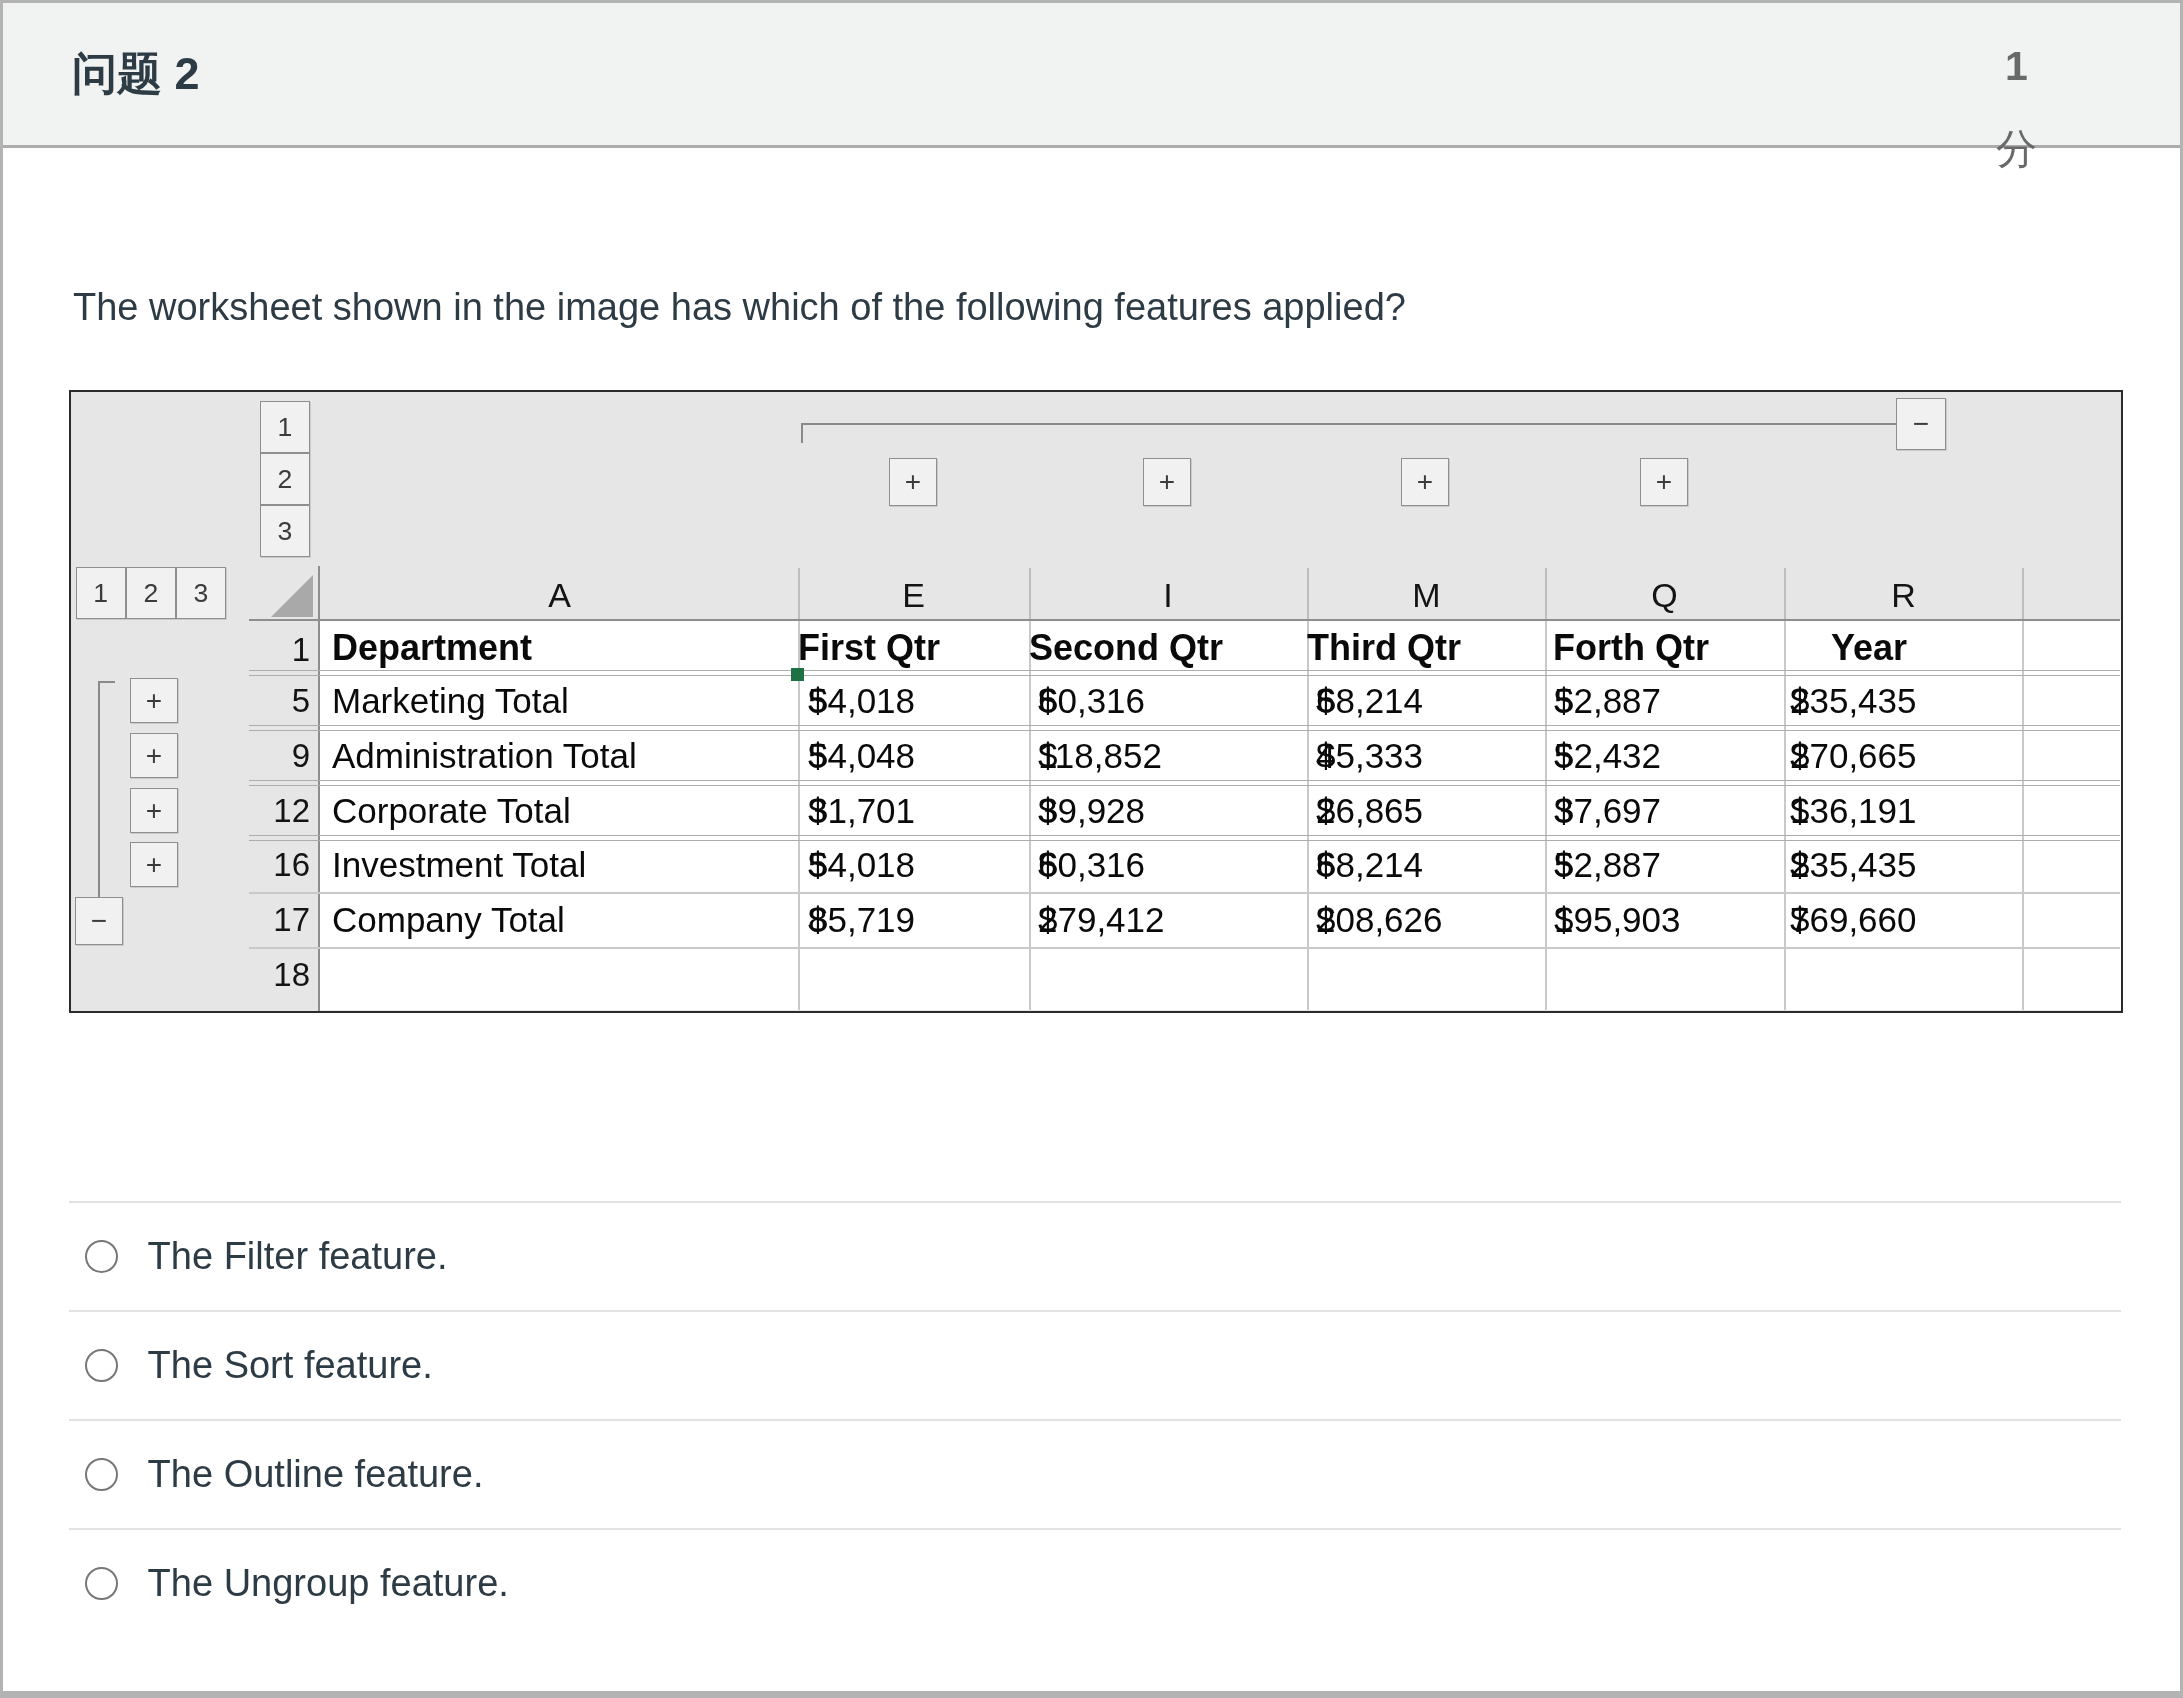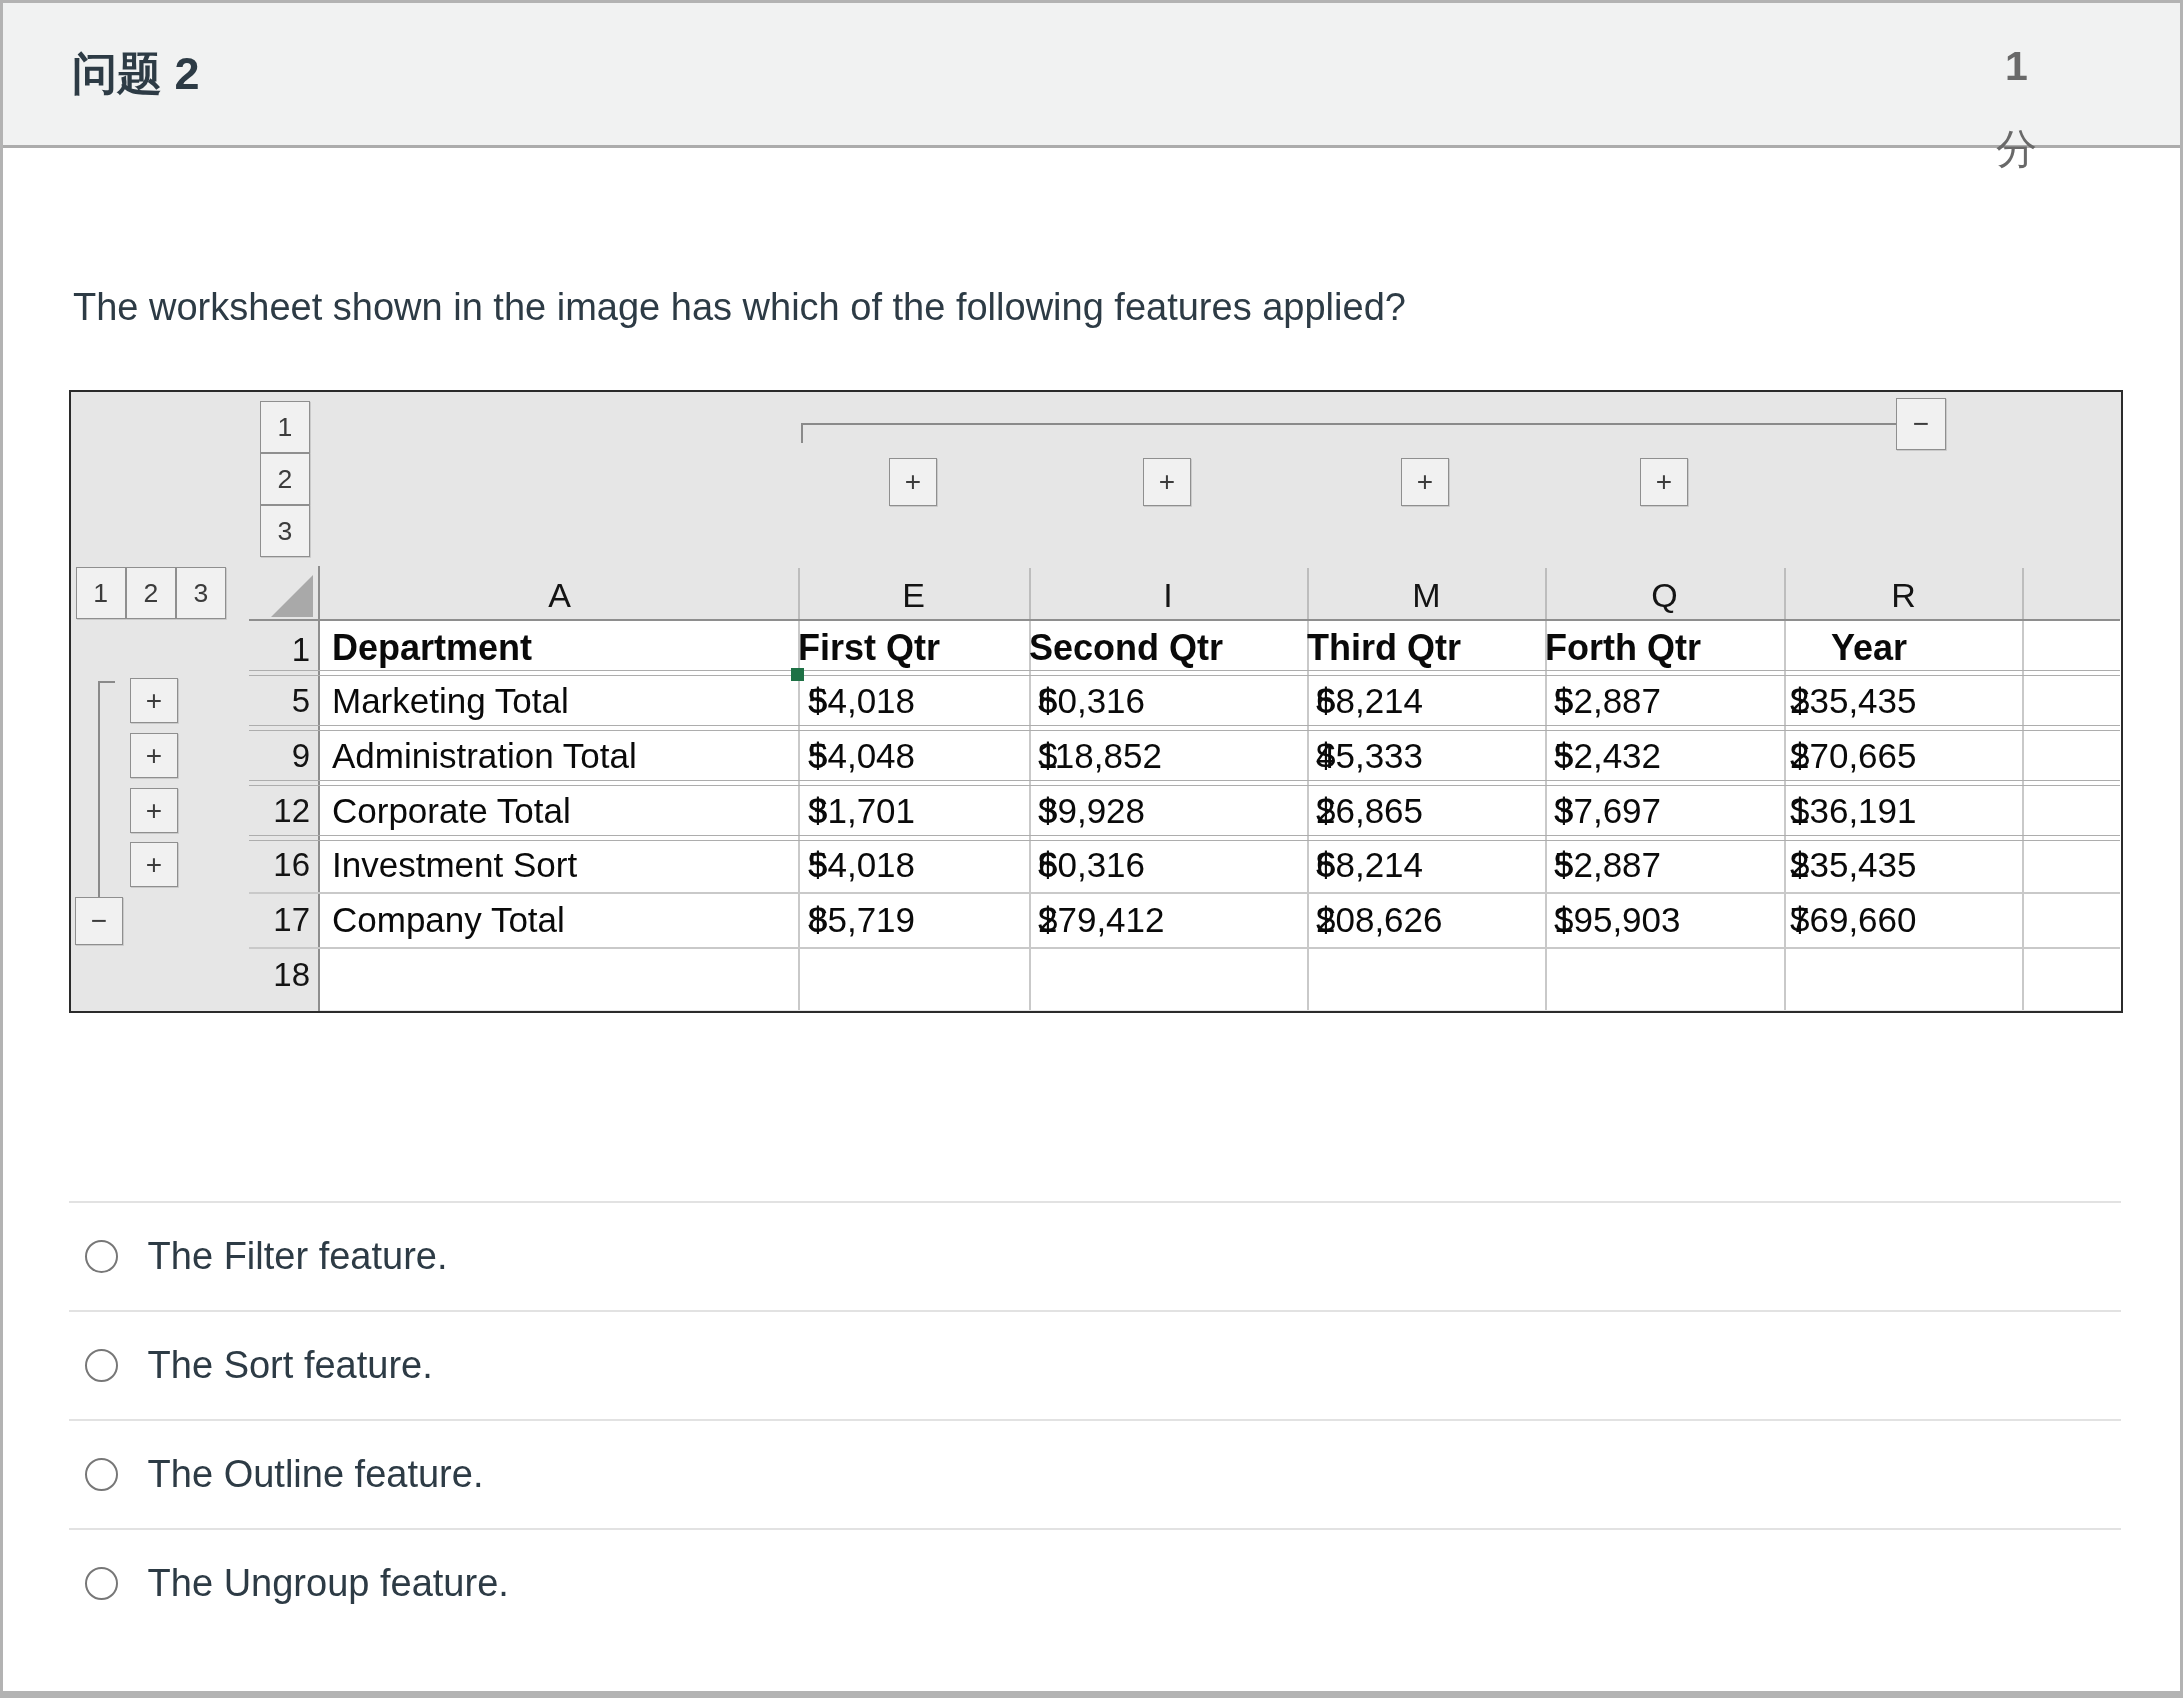--- a/index.html
+++ b/index.html
@@ -124,21 +124,21 @@
     <div class="rownum" style="top:341px;">9</div>
     <div class="rownum" style="top:396px;">12</div>
     <div class="rownum" style="top:450px;">16</div>
     <div class="rownum" style="top:505px;">17</div>
     <div class="rownum" style="top:560px;">18</div>
 
     <div class="thcell thleft" style="left:261px;width:454px;">Department</div>
     <div class="thcell" style="left:727px;width:231px;">First Qtr</div>
     <div class="thcell" style="left:958px;width:278px;">Second Qtr</div>
     <div class="thcell" style="left:1236px;width:239px;">Third Qtr</div>
-    <div class="thcell" style="left:1474px;width:239px;">Forth Qtr</div>
+    <div class="thcell" style="left:1474px;width:239px;padding-left:8px;">Forth Qtr</div>
     <div class="thcell thleft" style="left:1719px;width:209px;margin-left:41px;">Year</div>
 
     <div class="cell" style="left:261px;top:286px;width:454px;">Marketing Total</div>
     <div class="cell money" style="left:737px;top:286px;width:204px;">
         <span>$</span>
         <span>54,018</span>
       </div>
     <div class="cell money" style="left:967px;top:286px;width:249px;">
         <span>$</span>
         <span>60,316</span>
@@ -193,21 +193,21 @@
       </div>
     <div class="cell money" style="left:1483px;top:396px;width:220px;">
         <span>$</span>
         <span>37,697</span>
       </div>
     <div class="cell money" style="left:1719px;top:396px;width:209px;">
         <span>$</span>
         <span>136,191</span>
       </div>
 
-    <div class="cell" style="left:261px;top:450px;width:454px;">Investment Sort</div>
+    <div class="cell" style="left:261px;top:450px;width:454px;">Investment Total</div>
     <div class="cell money" style="left:737px;top:450px;width:204px;">
         <span>$</span>
         <span>54,018</span>
       </div>
     <div class="cell money" style="left:967px;top:450px;width:249px;">
         <span>$</span>
         <span>60,316</span>
       </div>
     <div class="cell money" style="left:1245px;top:450px;width:220px;">
         <span>$</span>

